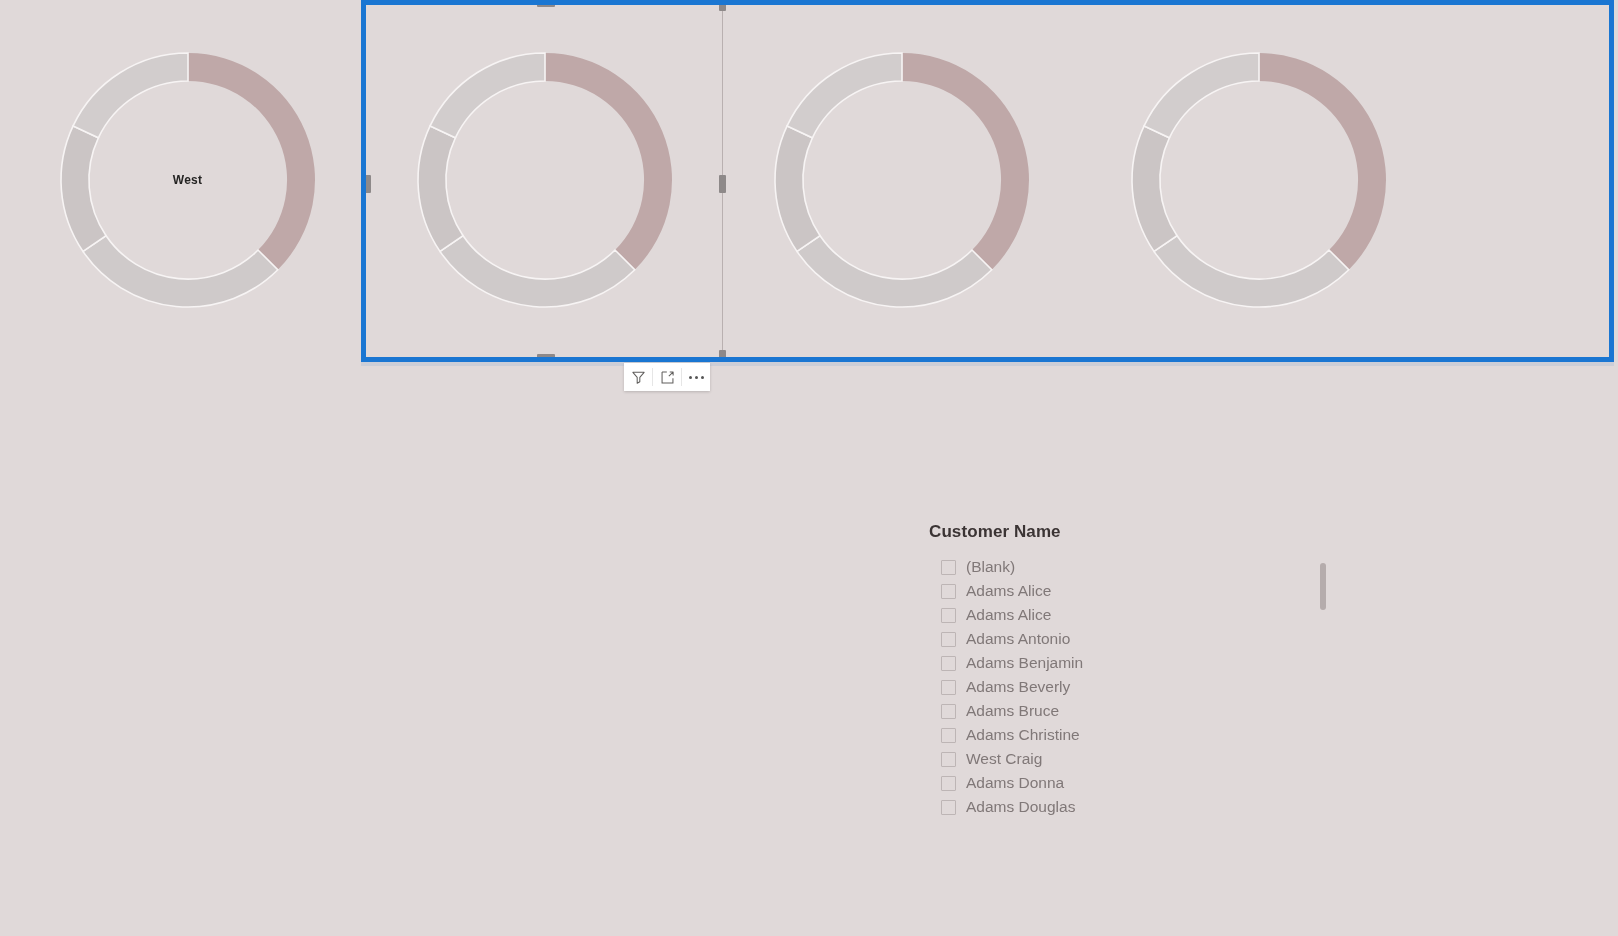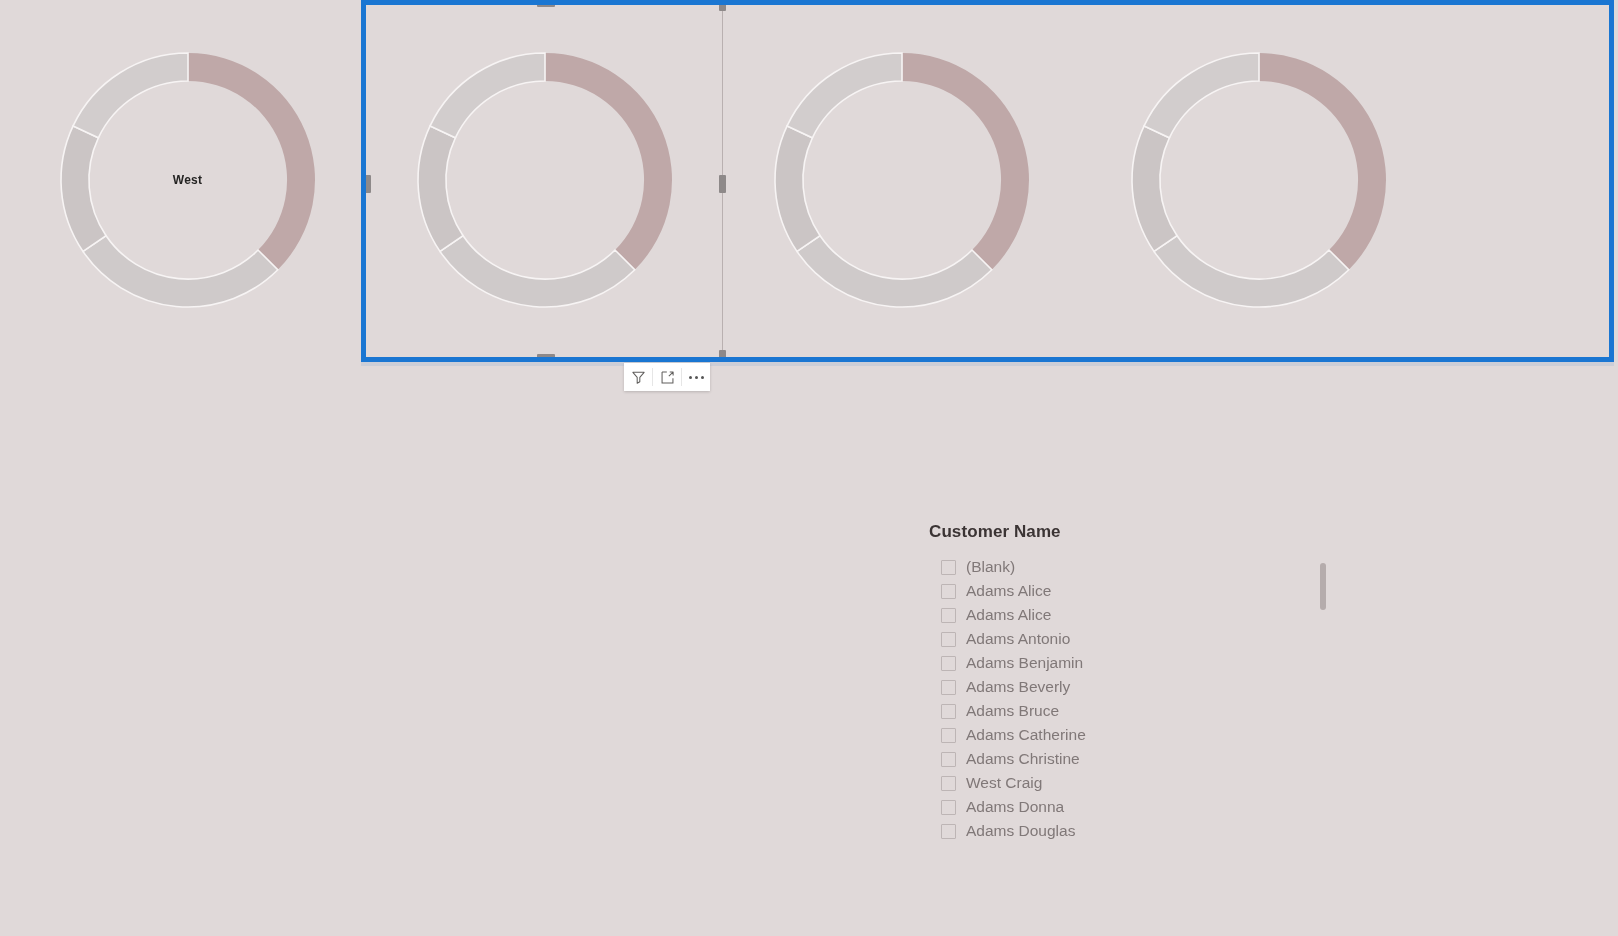--- a/index.html
+++ b/index.html
@@ -333,24 +333,20 @@
       <li class="slicer-item">
         <span class="slicer-checkbox"></span>
         <span class="slicer-label">Adams Beverly</span>
       </li>
       <li class="slicer-item">
         <span class="slicer-checkbox"></span>
         <span class="slicer-label">Adams Bruce</span>
       </li>
       <li class="slicer-item">
         <span class="slicer-checkbox"></span>
-        <span class="slicer-label">Adams Catherine</span>
-      </li>
-      <li class="slicer-item">
-        <span class="slicer-checkbox"></span>
         <span class="slicer-label">Adams Christine</span>
       </li>
       <li class="slicer-item">
         <span class="slicer-checkbox"></span>
         <span class="slicer-label">West Craig</span>
       </li>
       <li class="slicer-item">
         <span class="slicer-checkbox"></span>
         <span class="slicer-label">Adams Donna</span>
       </li>

